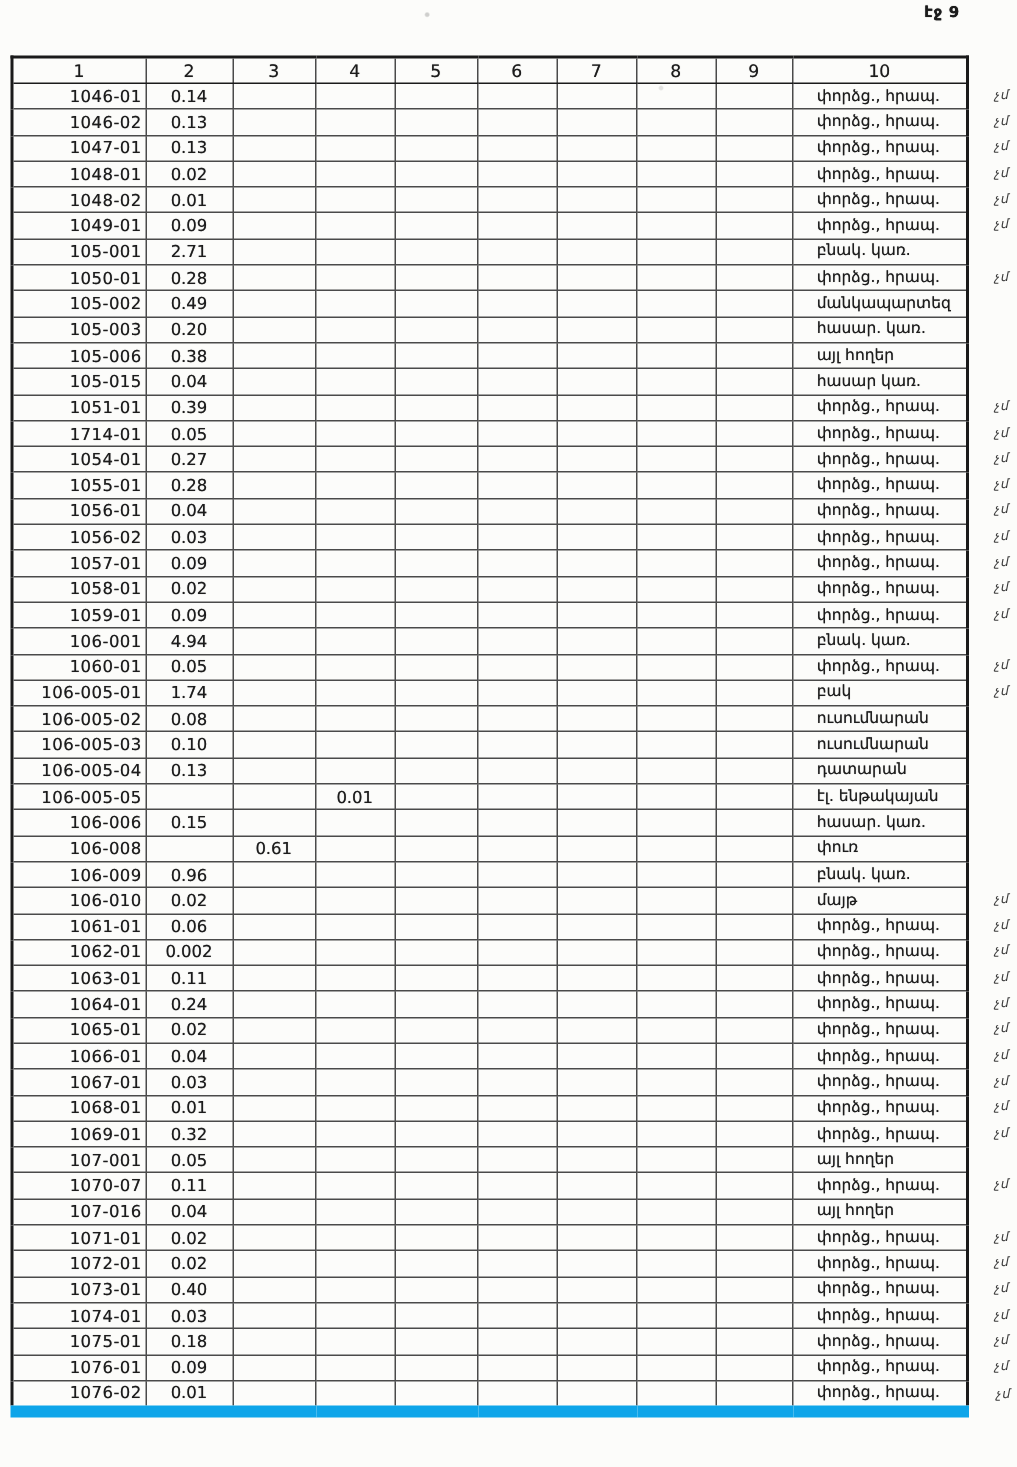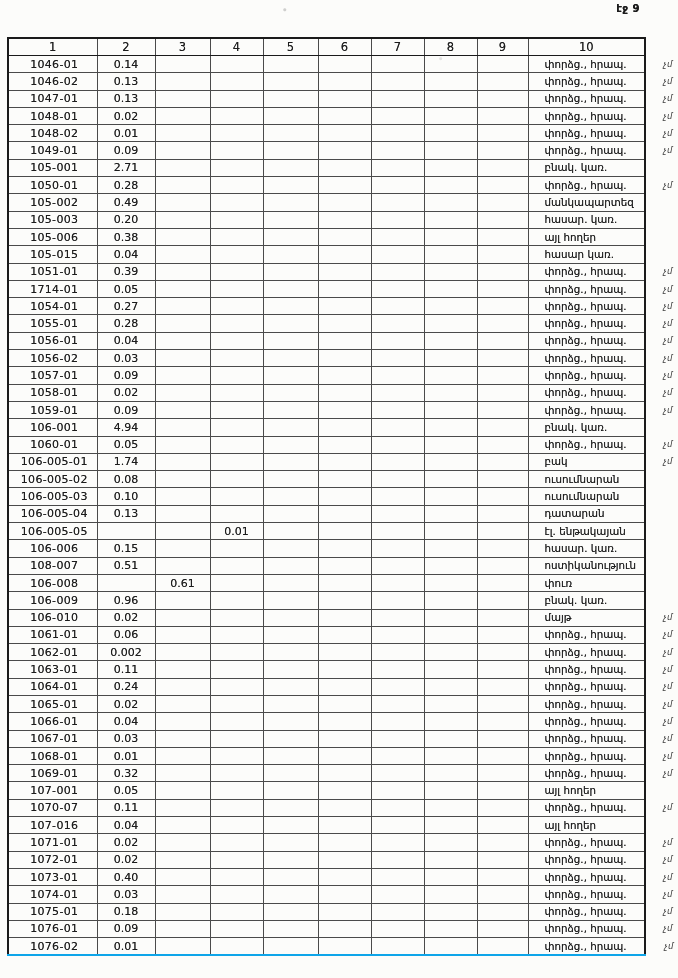--- a/index.html
+++ b/index.html
@@ -31,31 +31,31 @@
     white-space:nowrap;overflow:hidden;
     border:1px solid #4a4a4a;
     text-shadow:0 0 .45px rgba(10,10,10,.65);
   }
   thead th{
     font-weight:normal;font-size:11.5px;text-align:center;
     border-top:2px solid #1a1a1a;
     border-bottom:1.8px solid #1a1a1a;
     height:16px;
   }
-  td.c1{text-align:center;padding-left:5px;letter-spacing:.3px;border-left:2px solid #1a1a1a;}
+  td.c1{text-align:right;padding-left:5px;letter-spacing:.3px;border-left:2px solid #1a1a1a;}
   th.h1{border-left:2px solid #1a1a1a;}
   td.num{text-align:center;}
   td.c10{text-align:left;padding-left:16px;font-size:10.3px;border-right:2px solid #1a1a1a;}
   th.h10{border-right:2px solid #1a1a1a;}
   td.bare,th.bare{border:none;background:transparent;text-shadow:none;}
   td.note-cell{
     font-size:8.5px;color:#3d3d3d;text-align:right;padding-left:9px;
     font-style:italic;letter-spacing:.5px;
   }
-  tbody tr:last-child td:not(.bare){border-bottom:2px solid #0ea5e9;}
+  tbody tr:last-child td:not(.bare){border-bottom:8px solid #0ea5e9;}
   
   tbody tr:nth-child(3n) td:not(.bare){border-top-style:dotted;border-top-color:#6e6e6e;}
   tbody tr:nth-child(7n+2) td:not(.bare){border-top-color:#2b2b2b;}
   tbody tr:nth-child(5n+4) td:not(.bare){border-top-color:#5f5f5f;}
 </style>
 </head>
 <body>
 
 <div class="page-label">էջ 9</div>
 
@@ -460,33 +460,20 @@
         <td class="num c4"></td>
         <td class="num c5"></td>
         <td class="num c6"></td>
         <td class="num c7"></td>
         <td class="num c8"></td>
         <td class="num c9"></td>
         <td class="c10">հասար. կառ.</td>
         <td class="bare note-cell"></td>
       </tr>
       <tr>
-        <td class="c1">108-007</td>
-        <td class="num c2">0.51</td>
-        <td class="num c3"></td>
-        <td class="num c4"></td>
-        <td class="num c5"></td>
-        <td class="num c6"></td>
-        <td class="num c7"></td>
-        <td class="num c8"></td>
-        <td class="num c9"></td>
-        <td class="c10">ոստիկանություն</td>
-        <td class="bare note-cell"></td>
-      </tr>
-      <tr>
         <td class="c1">106-008</td>
         <td class="num c2"></td>
         <td class="num c3">0.61</td>
         <td class="num c4"></td>
         <td class="num c5"></td>
         <td class="num c6"></td>
         <td class="num c7"></td>
         <td class="num c8"></td>
         <td class="num c9"></td>
         <td class="c10">փուռ</td>

